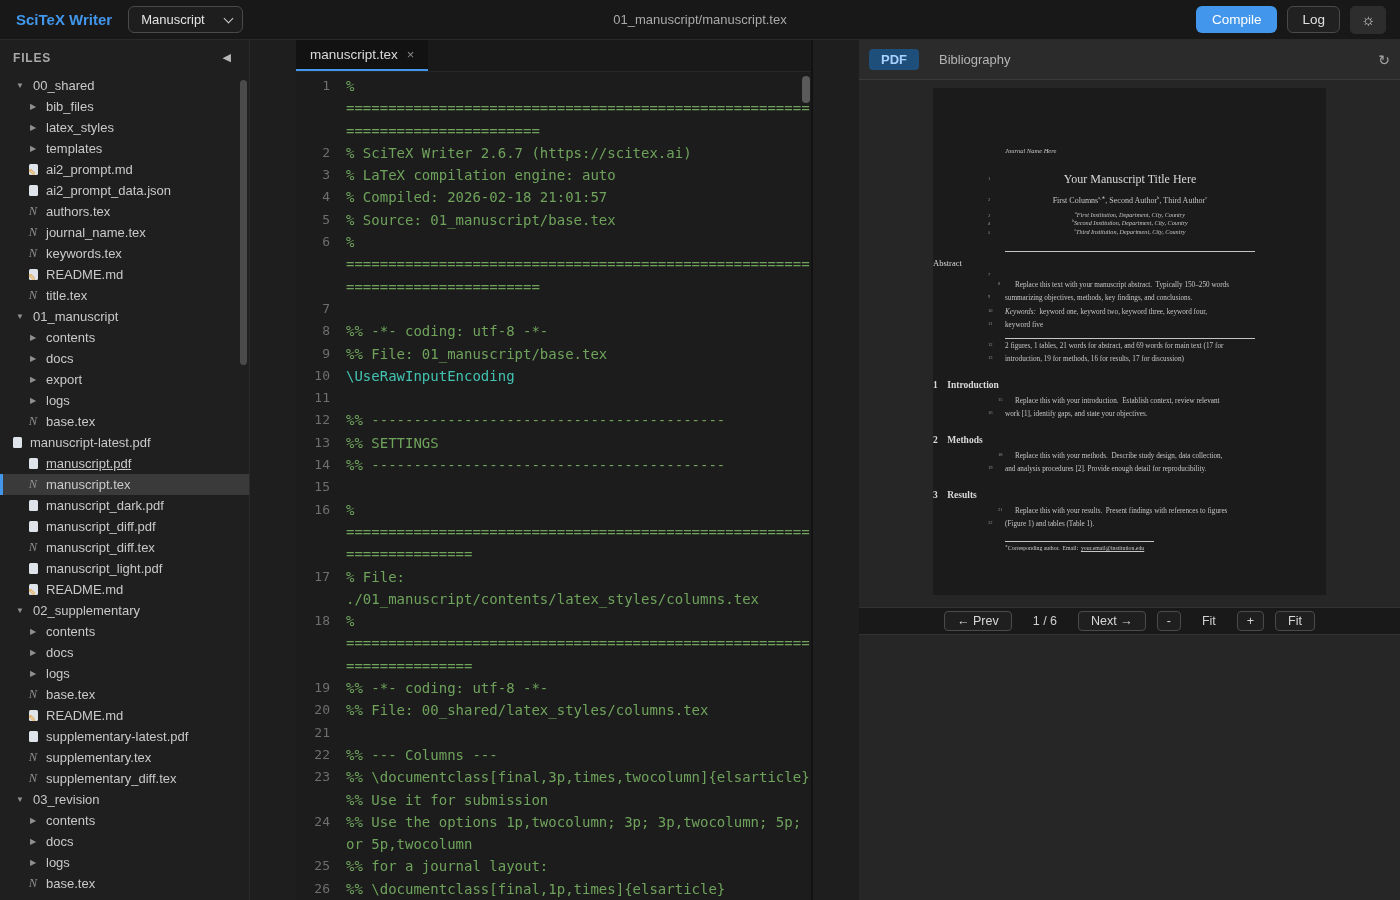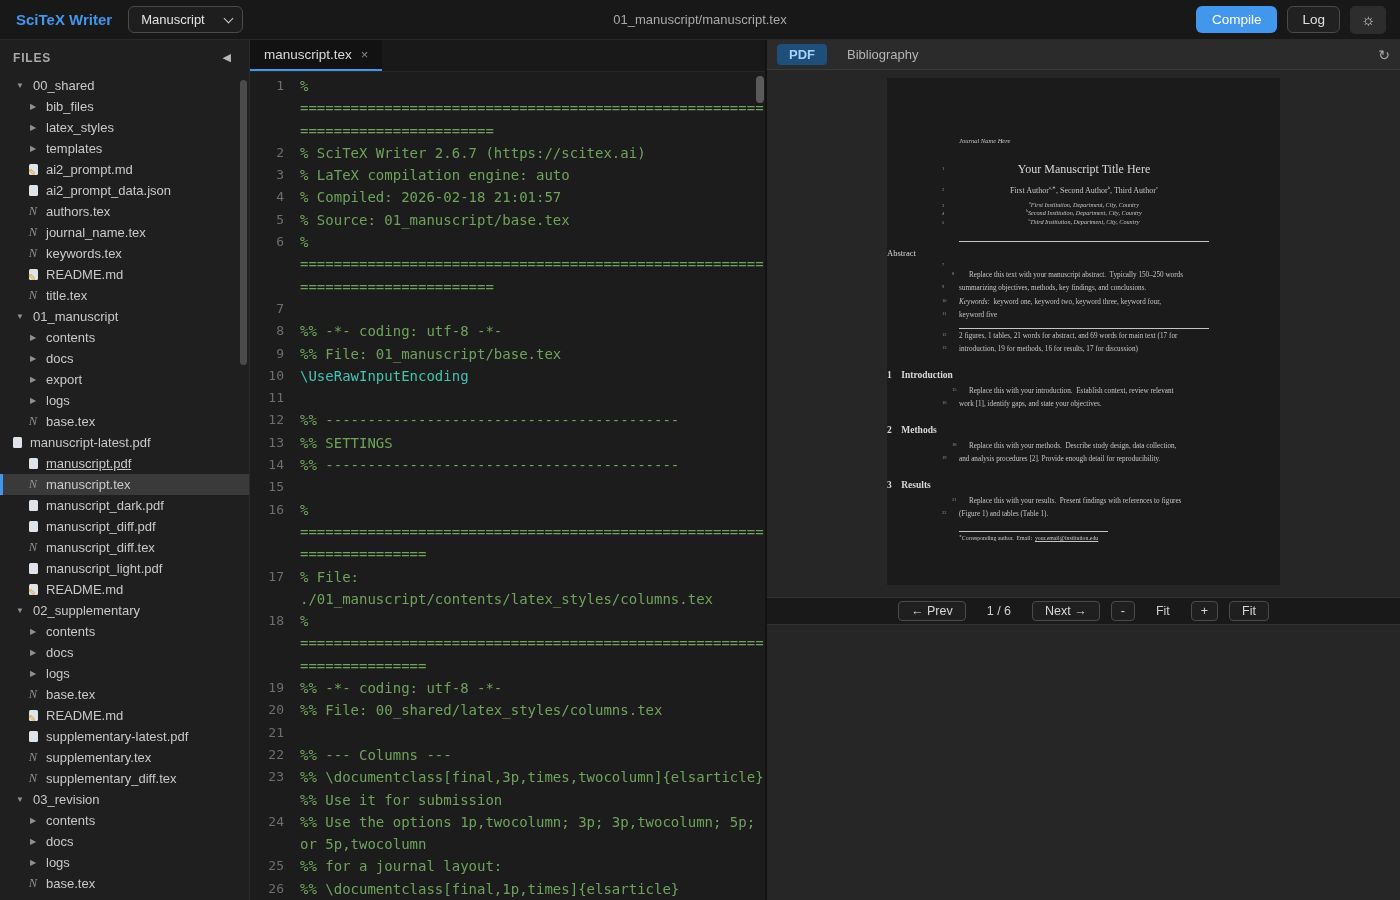--- a/index.html
+++ b/index.html
@@ -20,21 +20,21 @@
   .tb-title { position:absolute; left:0; right:0; text-align:center; color:#a9a9a9; font-size:13px; pointer-events:none; }
   .tb-right { margin-left:auto; display:flex; align-items:center; gap:10px; padding-right:14px; z-index:1; }
   .btn-compile { background:var(--accent_blue,#4296ec); color:#fff; border:none; border-radius:6px;
                  padding:6px 16px; font-size:13.5px; cursor:pointer; }
   .btn-log { background:#212121; color:#e0e0e0; border:1px solid #4a4a4a; border-radius:6px;
              padding:5px 14px; font-size:13.5px; cursor:pointer; }
   .btn-theme { width:36px; height:28px; background:#2d2d2d; border:none; border-radius:5px;
                color:#d0d0d0; font-size:16px; cursor:pointer; line-height:1; }
 
   
-  #main { flex:1; display:flex; min-height:0; }
+  #main { flex:1; display:flex; min-height:0;gap:46px; }
 
   
   #sidebar { width:250px; flex:none; background:#1f1f1f; border-right:1px solid #2b2b2b;
              position:relative; overflow:hidden; }
   #files-header { height:35px; display:flex; align-items:center; justify-content:space-between;
                   padding:0 18px 0 13px; }
   .files-title { font-size:12px; font-weight:bold; letter-spacing:.8px; color:#a8a8a8; }
   .collapse { color:#b8b8b8; font-size:11px; cursor:pointer; background:none; border:none; }
   #tree { font-size:13px; color:#c9c9c9; }
   .trow { height:21px; display:flex; align-items:center; gap:6px; cursor:pointer; white-space:nowrap; }
@@ -60,21 +60,21 @@
   .cline { display:flex; }
   .lnum { width:30px; text-align:right; margin-right:16px; color:#6e6e6e; font-size:13px; flex:none; }
   .ctext { width:55.4ch; white-space:pre-wrap; overflow-wrap:break-word; word-wrap:break-word; }
   .ctext.comment { color:var(--comment_green,#6fa35c); }
   .ctext.command { color:var(--command_teal,#42c3b2); }
   #ed-scroll { position:absolute; top:36px; right:1px; width:8px; height:27px;
                background:#5a5a5a; border-radius:4px; }
 
   
   #right { flex:1; background:#262626; display:flex; flex-direction:column; min-width:0; }
-  #rtabs { height:30px; flex:none; display:flex; align-items:center; gap:20px; padding:0 10px;
+  #rtabs { height:40px; flex:none; display:flex; align-items:center; gap:20px; padding:0 10px;
            background:#2b2b2b; border-bottom:1px solid #3a3a3a; }
   .ptab-pdf { background:var(--pdf_tab_bg,#1e4e7a); color:var(--pdf_tab_fg,#a8d2ff);
               font-size:13px; font-weight:bold; padding:3px 12px; border-radius:4px; cursor:pointer; }
   .ptab-bib { color:#b5b5b5; font-size:13px; cursor:pointer; }
   .refresh { margin-left:auto; color:#a8a8a8; font-size:14px; background:none; border:none; cursor:pointer; }
   #pdfarea { height:527px; flex:none; overflow:hidden; }
   #pdfpage { width:393px; height:507px; margin:8px auto 0; background:#1b1b1b; padding-top:56px; overflow:hidden; }
   .prow { position:relative; margin:0 71px 0 72px; font-family:"Liberation Serif",serif;
           font-size:7.2px; line-height:13.5px; color:#c6c6c6; white-space:pre-wrap; }
   .prow sup { font-size:58%; line-height:0; }
@@ -410,21 +410,21 @@
     <div id="right">
       <div id="rtabs">
         <span class="ptab-pdf">PDF</span>
         <span class="ptab-bib">Bibliography</span>
         <button class="refresh">↻</button>
       </div>
       <div id="pdfarea">
         <div id="pdfpage">
             <div class="prow journal"><span>Journal Name Here</span></div>
             <div class="prow title"><span class="pnum">1</span><span>Your Manuscript Title Here</span></div>
-            <div class="prow authors"><span class="pnum">2</span><span>First Author</span><sup>a,∗</sup><span>, Second Author</span><sup>b</sup><span>, Third Author</span><sup>c</sup></div>
+            <div class="prow authors"><span class="pnum">2</span><span>First Columns</span><sup>a,∗</sup><span>, Second Author</span><sup>b</sup><span>, Third Author</span><sup>c</sup></div>
             <div class="prow affil"><span class="pnum">3</span><sup>a</sup><span>First Institution, Department, City, Country</span></div>
             <div class="prow affil"><span class="pnum">4</span><sup>b</sup><span>Second Institution, Department, City, Country</span></div>
             <div class="prow affil"><span class="pnum">5</span><sup>c</sup><span>Third Institution, Department, City, Country</span></div>
             <div class="prow rule"></div>
             <div class="prow heading"><span>Abstract</span></div>
             <div class="prow blanknum"><span class="pnum">7</span></div>
             <div class="prow body indent"><span class="pnum">8</span><span>Replace this text with your manuscript abstract.  Typically 150–250 words</span></div>
             <div class="prow body"><span class="pnum">9</span><span>summarizing objectives, methods, key findings, and conclusions.</span></div>
             <div class="prow body keywords"><span class="pnum">10</span><span class="it">Keywords:</span><span>  keyword one, keyword two, keyword three, keyword four,</span></div>
             <div class="prow body"><span class="pnum">11</span><span>keyword five</span></div>

